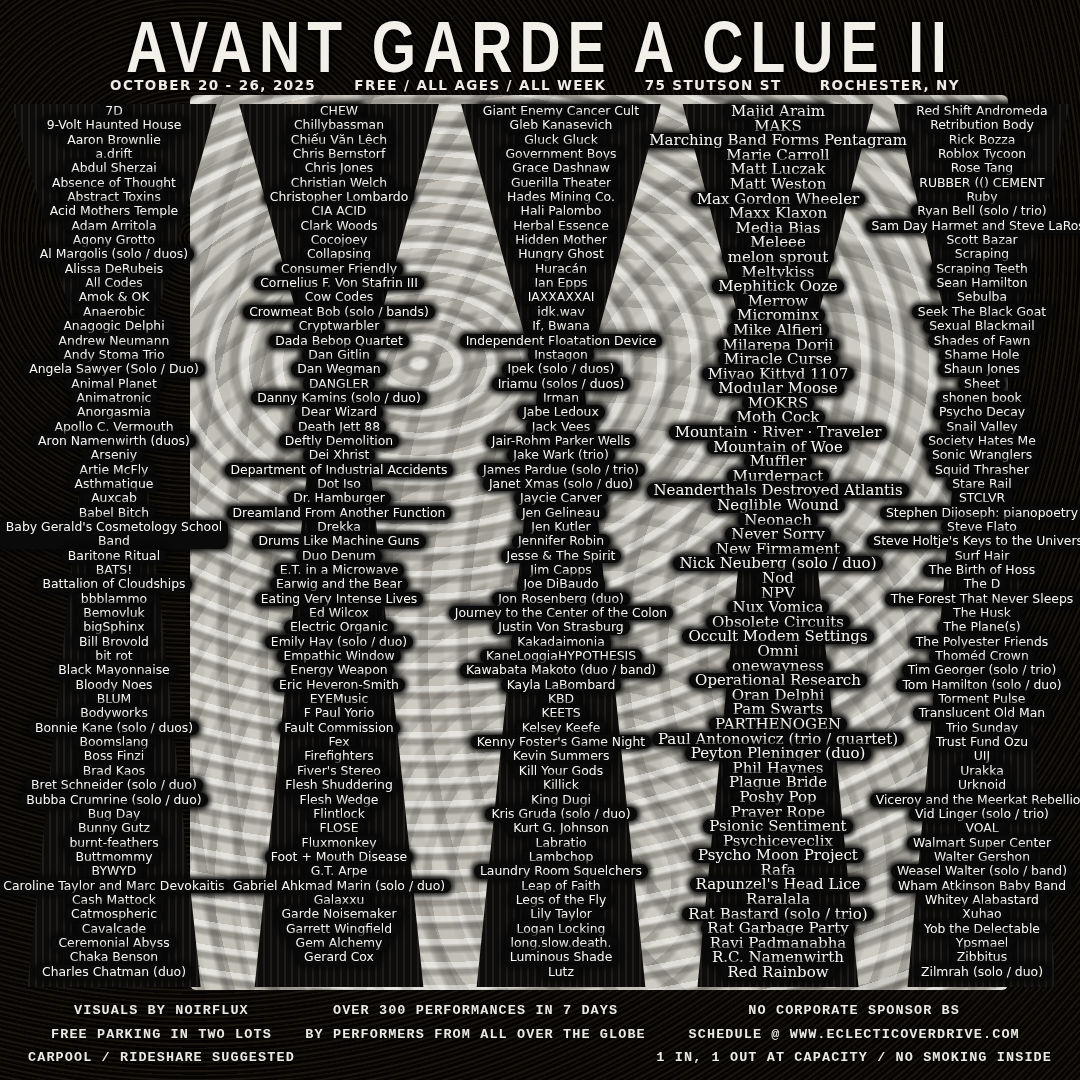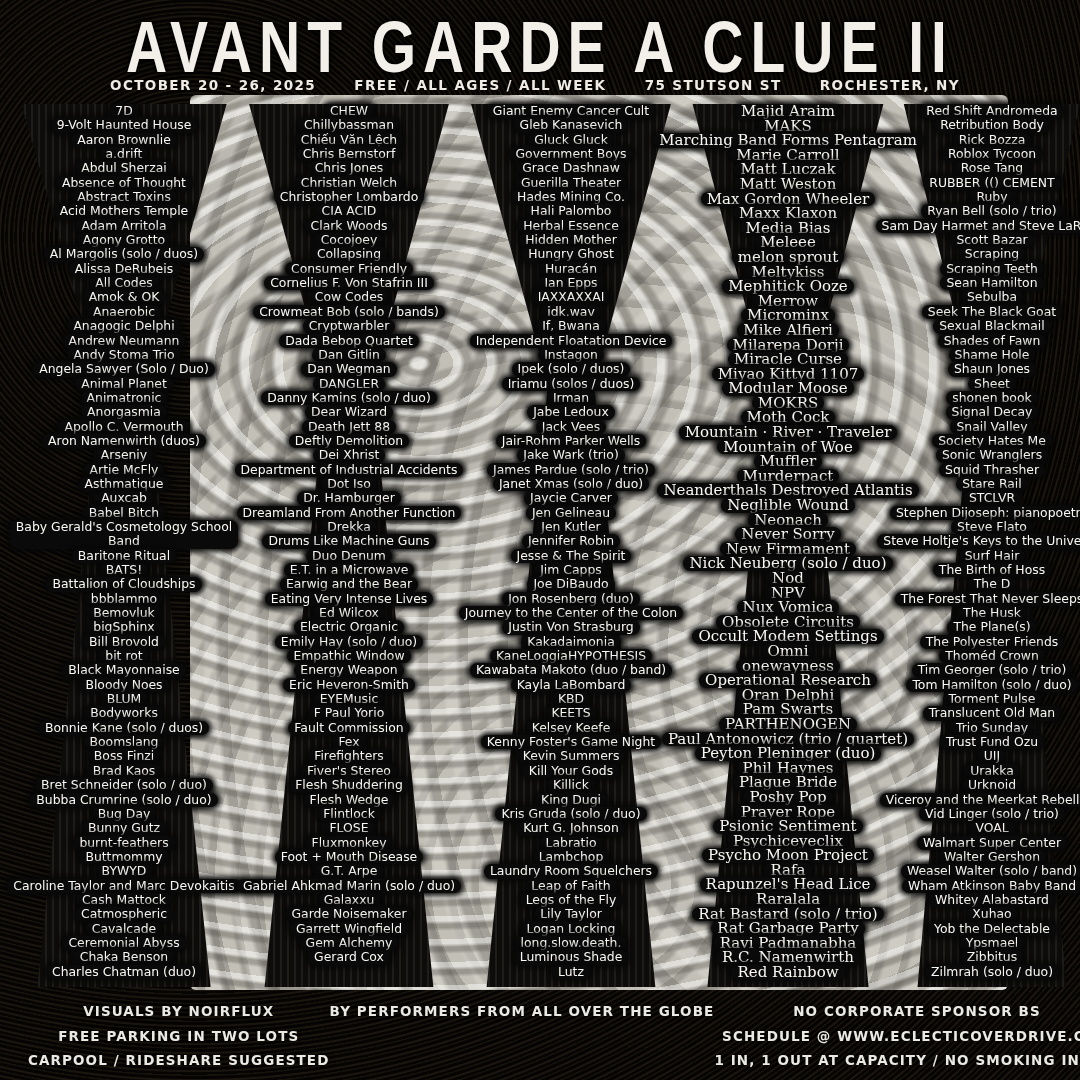--- a/index.html
+++ b/index.html
@@ -30,21 +30,21 @@
     text-shadow:0 0 10px #000, 0 0 4px #000;white-space:nowrap;
   }
   .meta{
     position:absolute;top:77px;left:0;right:10px;display:flex;justify-content:space-between;
     padding:0 110px;color:#efece6;font-weight:bold;font-size:13.5px;letter-spacing:1.4px;
     text-shadow:0 0 6px #000;white-space:nowrap;
   }
   
   .columns{
     position:absolute;top:104px;left:0;right:0;bottom:93px;z-index:2;
-    display:grid;grid-template-columns:228px 222px 222px 212px 196px;padding-left:10px;
+    display:grid;grid-template-columns:228px 222px 222px 212px 196px;
   }
   .col{position:relative;display:flex;flex-direction:column;align-items:center;}
   .col .names{position:relative;z-index:2;display:flex;flex-direction:column;align-items:center;width:100%;}
   
   .shape{position:absolute;inset:0;z-index:1;}
   .shape i{
     position:absolute;inset:0;display:block;
     background-color:#0d0c0a;
     background-image:repeating-linear-gradient(90deg, rgba(205,200,190,.09) 0 2px, transparent 2px 7px);
   }
@@ -54,21 +54,21 @@
     display:block;white-space:pre;text-align:center;
     color:#faf9f5;font-size:12.4px;line-height:14.35px;
     background:#0a0a0a;border-radius:8px;padding:0 6px;
     box-shadow:0 0 5px 3px rgba(6,6,6,.92);
   }
   .col-serif .pill{font-family:"DejaVu Serif", serif;font-size:15px;line-height:14.6px;}
   
   .ftr{
     position:absolute;left:0;right:0;bottom:0;height:92px;z-index:3;
     display:flex;justify-content:space-between;align-items:flex-start;
-    padding:15px 28px 16px;box-sizing:border-box;
+    padding:15px 28px 16px;box-sizing:border-box;font-family:Liberation Mono, monospace;
   }
   .f-block{display:flex;flex-direction:column;gap:8.5px;text-align:center;}
   .footer-line{
     color:#ebe9e4;font-weight:bold;font-size:13.5px;letter-spacing:1.1px;
     text-shadow:0 0 6px #000;white-space:nowrap;
   }
 </style>
 </head>
 <body>
 
@@ -380,21 +380,21 @@
           <span class="pill">Scraping Teeth</span>
           <span class="pill">Sean Hamilton</span>
           <span class="pill">Sebulba</span>
           <span class="pill">Seek The Black Goat</span>
           <span class="pill">Sexual Blackmail</span>
           <span class="pill">Shades of Fawn</span>
           <span class="pill">Shame Hole</span>
           <span class="pill">Shaun Jones</span>
           <span class="pill">Sheet</span>
           <span class="pill">shonen book</span>
-          <span class="pill">Signal Decay</span>
+          <span class="pill">Psycho Decay</span>
           <span class="pill">Snail Valley</span>
           <span class="pill">Society Hates Me</span>
           <span class="pill">Sonic Wranglers</span>
           <span class="pill">Squid Thrasher</span>
           <span class="pill">Stare Rail</span>
           <span class="pill">STCLVR</span>
           <span class="pill">Stephen Dijoseph: pianopoetry</span>
           <span class="pill">Steve Flato</span>
           <span class="pill">Steve Holtje's Keys to the Universe</span>
           <span class="pill">Surf Hair</span>
@@ -431,20 +431,21 @@
     </div>
   </main>
 
   <footer class="ftr">
     <div class="f-block">
         <span class="footer-line">VISUALS BY NOIRFLUX</span>
         <span class="footer-line">FREE PARKING IN TWO LOTS</span>
         <span class="footer-line">CARPOOL / RIDESHARE SUGGESTED</span>
       </div>
     <div class="f-block">
+        <span class="footer-line">OVER 300 PERFORMANCES IN 7 DAYS</span>
         <span class="footer-line">BY PERFORMERS FROM ALL OVER THE GLOBE</span>
       </div>
     <div class="f-block">
         <span class="footer-line">NO CORPORATE SPONSOR BS</span>
         <span class="footer-line">SCHEDULE @ WWW.ECLECTICOVERDRIVE.COM</span>
         <span class="footer-line">1 IN, 1 OUT AT CAPACITY / NO SMOKING INSIDE</span>
       </div>
   </footer>
 </div>
 

